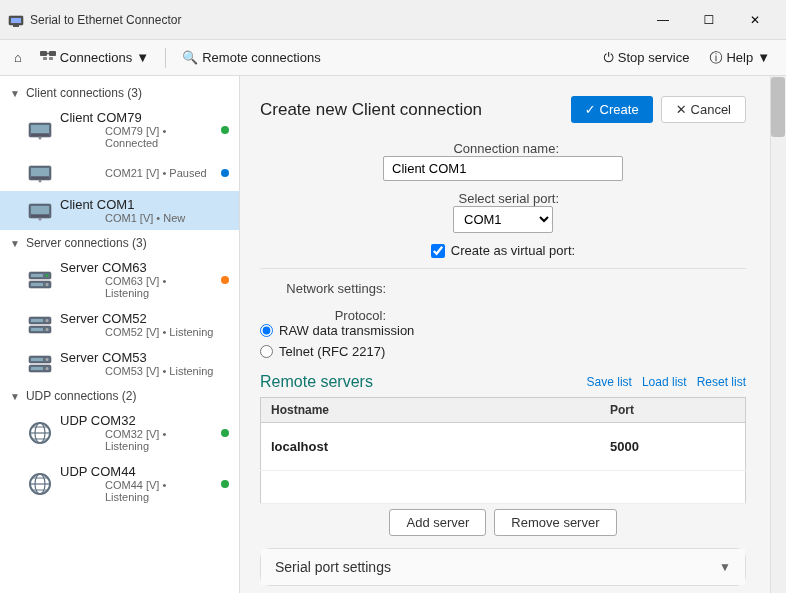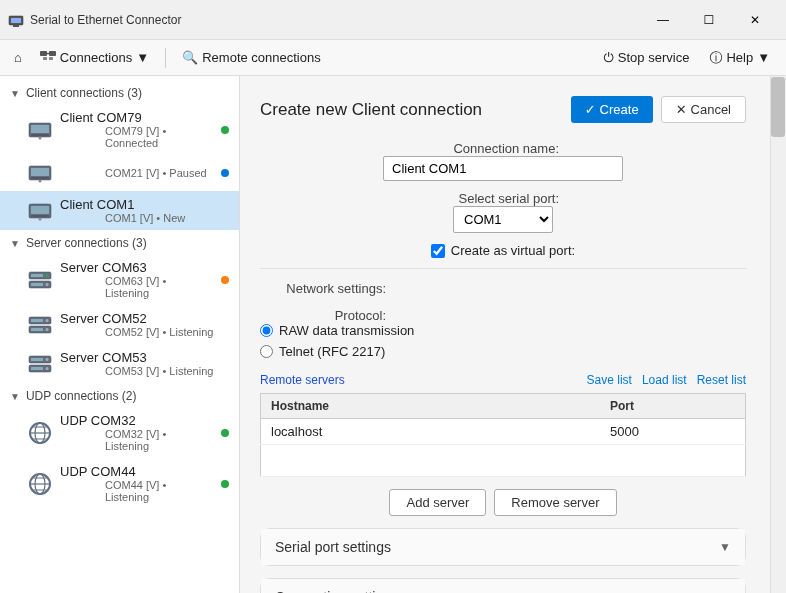--- a/index.html
+++ b/index.html
@@ -129,39 +129,40 @@
     .form-checkbox input { width: 14px; height: 14px; cursor: pointer; }
     .radio-group { display: flex; flex-direction: column; gap: 6px; }
     .radio-item { display: flex; align-items: center; gap: 6px; cursor: pointer; }
     .radio-item input { cursor: pointer; }
 
     
     .remote-servers-header {
       display: flex; align-items: center; justify-content: space-between;
       margin-bottom: 6px; margin-top: 14px;
     }
-    .remote-servers-title { font-size: 12px; color: #1d4ed8; }
+    .remote-servers-title { font-size: 16px; color: #0f766e; }
     .link-actions { display: flex; gap: 10px; }
     .link-btn {
       color: #0078d7; background: none; border: none; cursor: pointer; font-size: 12px; padding: 0;
     }
 
     .servers-table { width: 100%; border-collapse: collapse; border: 1px solid #ccc; background: #fff; }
     .servers-table th {
       background: #f0f0f0; border-bottom: 1px solid #ccc;
       padding: 5px 10px; text-align: left; font-size: 12px; font-weight: 700; color: #333;
     }
     .servers-table td {
-      padding: 5px 10px; font-size: 13px; border-bottom: 1px solid #eee;
+      padding: 16px 10px; font-size: 13px; border-bottom: 1px solid #eee;
       vertical-align: top;
+      font-weight: bold;
     }
     .servers-table .col-host { width: 70%; }
     .servers-table .col-port { width: 30%; }
 
-    .server-actions { display: flex; gap: 8px; margin-top: 12px; justify-content: center; }
+    .server-actions { display: flex; gap: 8px; margin-top: 5px; justify-content: center; }
     .btn-server {
       background: #fff; border: 1px solid #aaa; padding: 5px 16px;
       border-radius: 3px; cursor: pointer; font-size: 13px; color: #333;
     }
 
     
     .collapse-section {
       border: 1px solid #ddd; border-radius: 10px; margin-top: 12px;
       background: #fff;
     }

